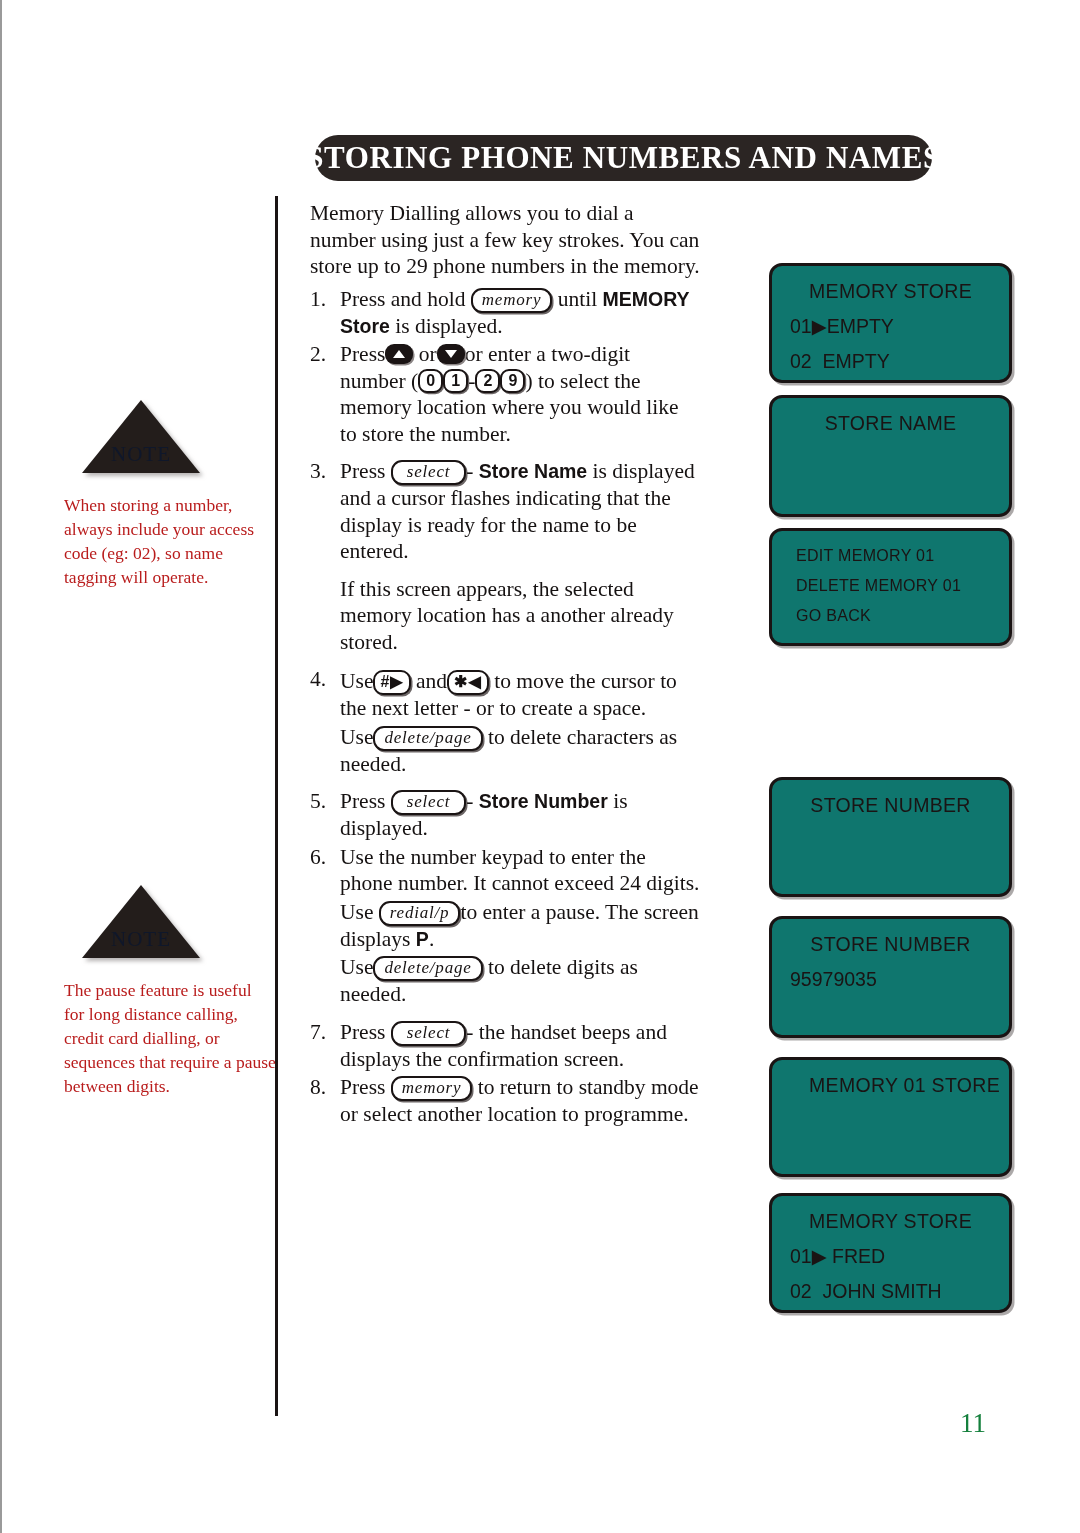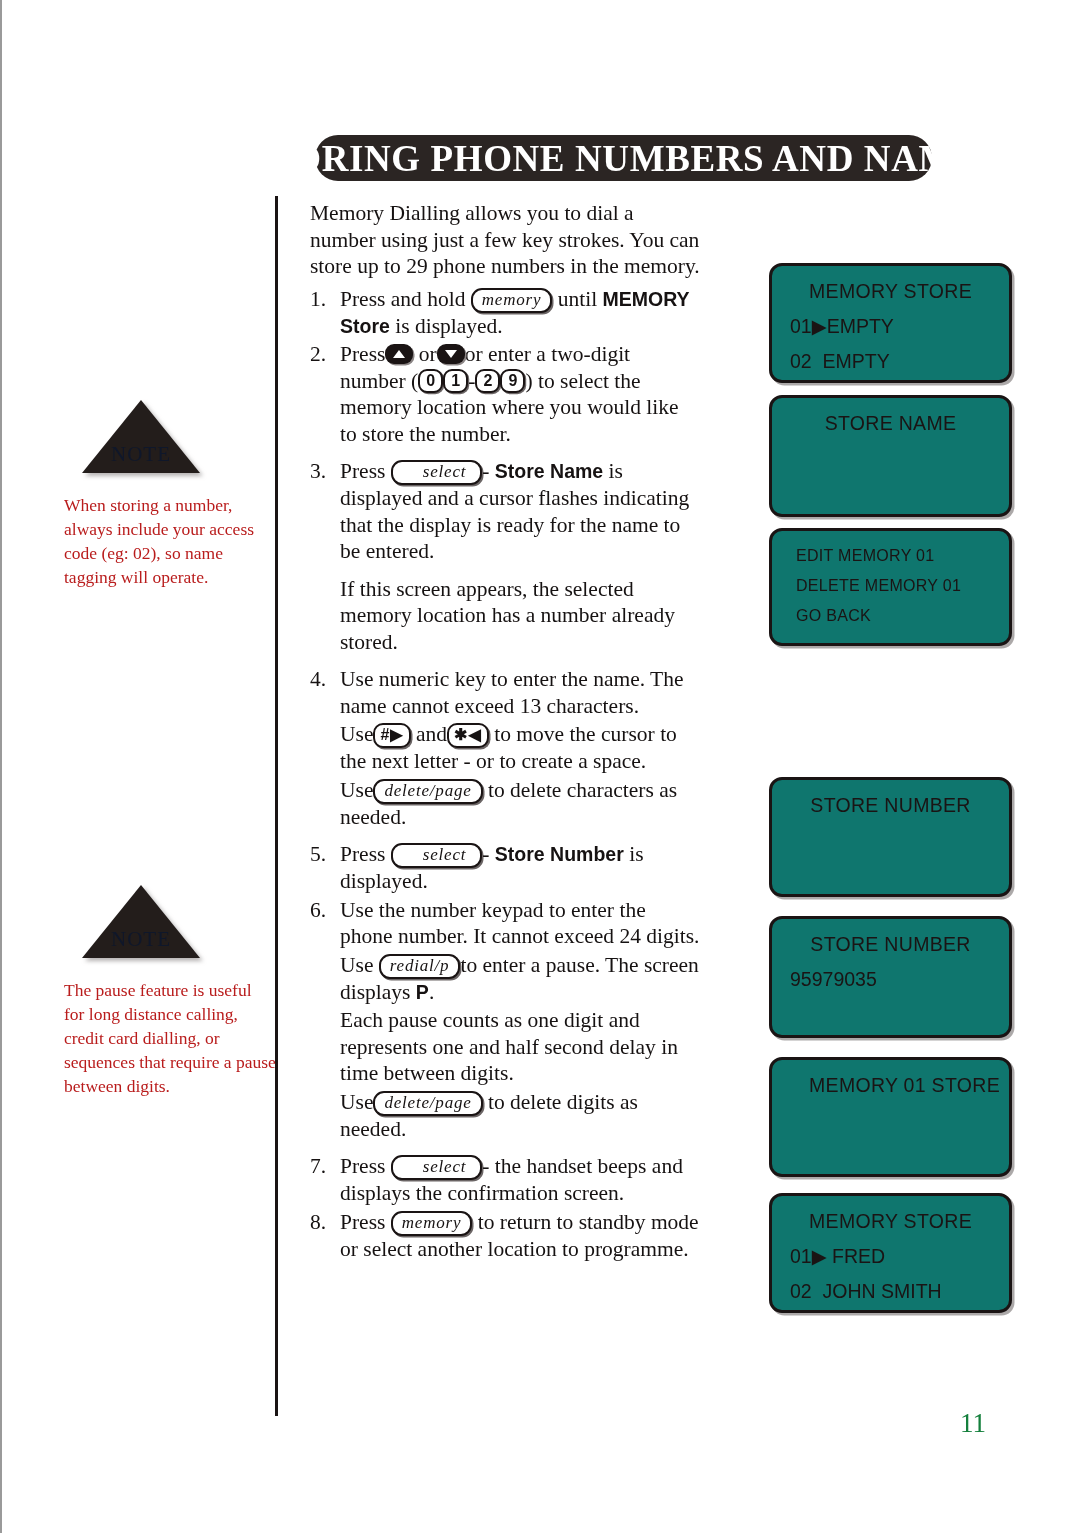--- a/index.html
+++ b/index.html
@@ -28,21 +28,21 @@
     height: 46px;
     background: #2b2523;
     border-radius: 23px;
     display: flex;
     align-items: center;
     justify-content: center;
   }
   .header-bar .title {
     color: #ffffff;
     font-family: "Liberation Serif", serif;
-    font-size: 37px;
+    font-size: 31px;
     font-weight: bold;
     letter-spacing: 0.6px;
     white-space: nowrap;
   }
 
   
   .divider {
     position: absolute;
     left: 273px;
     top: 196px;
@@ -135,21 +135,21 @@
     padding: 0px 9px 1px 9px;
     font-style: italic;
     font-family: "Liberation Serif", serif;
     font-size: 17px;
     line-height: 20px;
     background: #ffffff;
     vertical-align: 1px;
     letter-spacing: 0.8px;
     box-shadow: 1.5px 1.5px 0 #6b6565;
   }
-  .pill.wide { padding: 0 14px 1px 30px; }
+  .pill.wide { padding: 0 14px 1px 14px; }
 
   .keycircle {
     display: inline-block;
     min-width: 13px;
     border: 2.2px solid #1a1414;
     border-radius: 9px;
     padding: 0 4px 1px 4px;
     font-family: "Liberation Sans", sans-serif;
     font-weight: bold;
     font-size: 16px;
@@ -293,27 +293,26 @@
       <div class="step">
         <span class="num">3.</span>
         <span>Press</span>
         <span class="pill wide">select</span><span>-</span>
         <span class="bold">Store Name</span>
         <span>is displayed and a cursor flashes indicating that the display is ready for the name to be entered.</span>
       </div>
 
       <div class="spacer-sm"></div>
 
-      <div class="sub">If this screen appears, the selected memory location has a number already stored.</div>
+      <div class="sub">If this screen appears, the selected memory location has a another already stored.</div>
 
       <div class="spacer-sm"></div>
 
       <div class="step">
         <span class="num">4.</span>
-        <span>Use numeric key to enter the name. The name cannot exceed 13 characters.</span>
       </div>
       <div class="sub">
         <span>Use</span><span class="keyglyph">#▶</span>
         <span>and</span><span class="keyglyph">✱◀</span>
         <span>to move the cursor to the next letter - or to create a space.</span>
       </div>
       <div class="sub">
         <span>Use</span><span class="pill">delete/page</span>
         <span>to delete characters as needed.</span>
       </div>
@@ -330,21 +329,20 @@
 
       <div class="step">
         <span class="num">6.</span>
         <span>Use the number keypad to enter the phone number. It cannot exceed 24 digits.</span>
       </div>
       <div class="sub">
         <span>Use</span>
         <span class="pill">redial/p</span><span>to enter a pause. The screen displays</span>
         <span class="bold">P</span><span>.</span>
       </div>
-      <div class="sub">Each pause counts as one digit and represents one and half second delay in time between digits.</div>
       <div class="sub">
         <span>Use</span><span class="pill">delete/page</span>
         <span>to delete digits as needed.</span>
       </div>
 
       <div class="spacer-sm"></div>
 
       <div class="step">
         <span class="num">7.</span>
         <span>Press</span>

